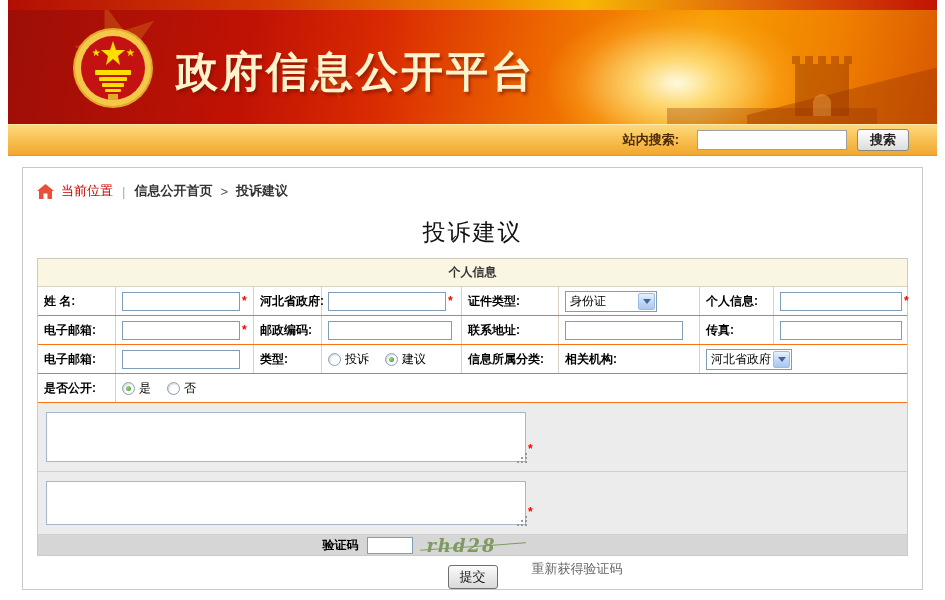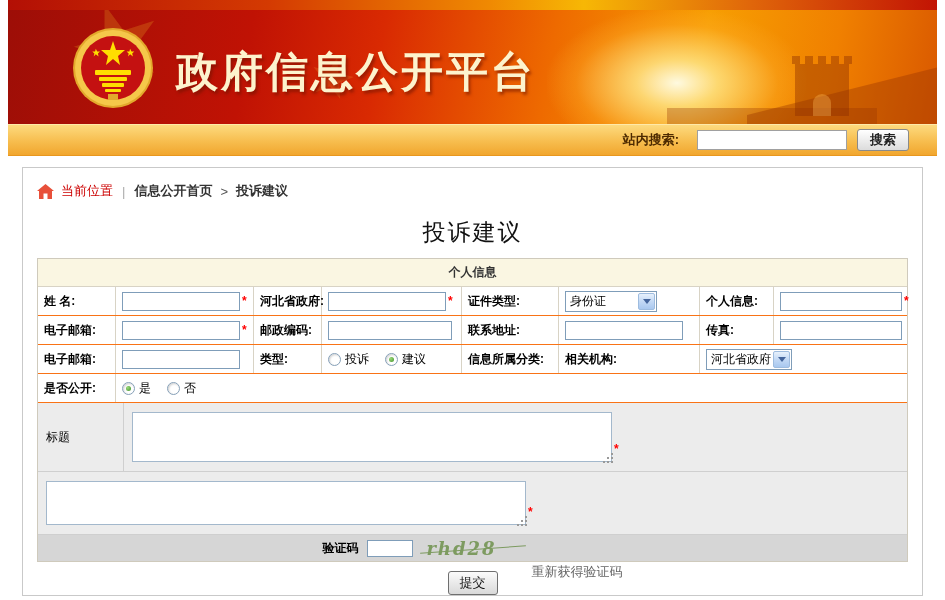--- a/index.html
+++ b/index.html
@@ -81,21 +81,21 @@
   
   .grow { display:grid; grid-template-columns:86px 1fr; border-bottom:1px solid #cfcfcf; background:#ececec; }
   .grow .gcell { display:flex; align-items:center; padding-left:8px; border-right:1px solid #cfcfcf; }
   .grow .gbody { display:flex; align-items:flex-end; padding:9px 0 9px 8px; border-right:none; }
   .ta-wrap { position:relative; }
   .ta { width:480px; border:1px solid #a3b8cc; background:#fff; resize:none; font-size:12px; padding:3px; display:block; }
   .grip { position:absolute; right:3px; bottom:3px; width:2px; height:2px; background:#999;
     box-shadow:-4px 4px #999,0 4px #999,4px 4px #999,4px 0 #999,4px -4px #999; }
   .grow .star { margin:0 0 6px 2px; }
 
-  .cap-row { height:26px; background:#d6d6d6; display:flex; align-items:center; justify-content:center; gap:9px; }
+  .cap-row { height:20px; background:#d6d6d6; display:flex; align-items:center; justify-content:center; gap:9px; }
   .cap-lbl { font-weight:bold; color:#000; }
   .cap-in { width:46px; height:17px; border:1px solid #7f9db9; background:#fff; }
   .cap-img { position:relative; font-family:"DejaVu Serif","Liberation Serif",serif; font-style:italic;
     font-weight:bold; font-size:18px; color:#7d9b60; letter-spacing:2px; padding:0 4px; }
   .cap-img::after { content:""; position:absolute; left:-2px; right:-26px; top:54%; height:1px;
     background:#7d9b60; transform:rotate(-4deg); }
   .cap-refresh { font-size:13px; color:#666; text-decoration:none; margin-left:22px;margin-top:48px; }
 
   .submit-row { text-align:center; padding:9px 0 0 0; }
   .submit-btn { min-width:44px; padding:2px 11px; font-size:13px; color:#111;
@@ -236,21 +236,20 @@
       <div class="cell span7">
         <span class="radio checked"></span>
         <span class="rlab">是</span>
         <span class="radio"></span>
         <span class="rlab">否</span>
       </div>
     </div>
 
 
     <div class="grow">
-      <div class="gcell">标题</div>
       <div class="gbody">
         <span class="ta-wrap">
           <textarea class="ta" style="height: 50px;"></textarea>
           <span class="grip"></span>
         </span>
         <span class="star">*</span>
       </div>
     </div>
 
     <div class="grow">

